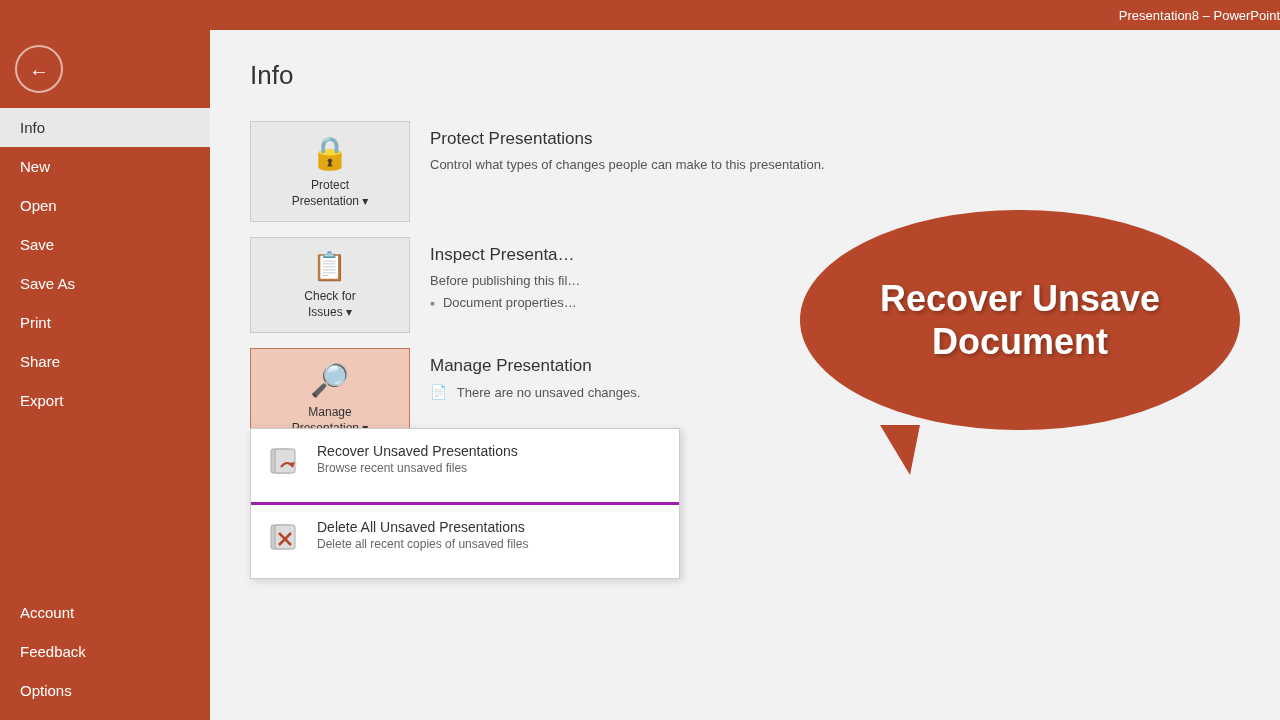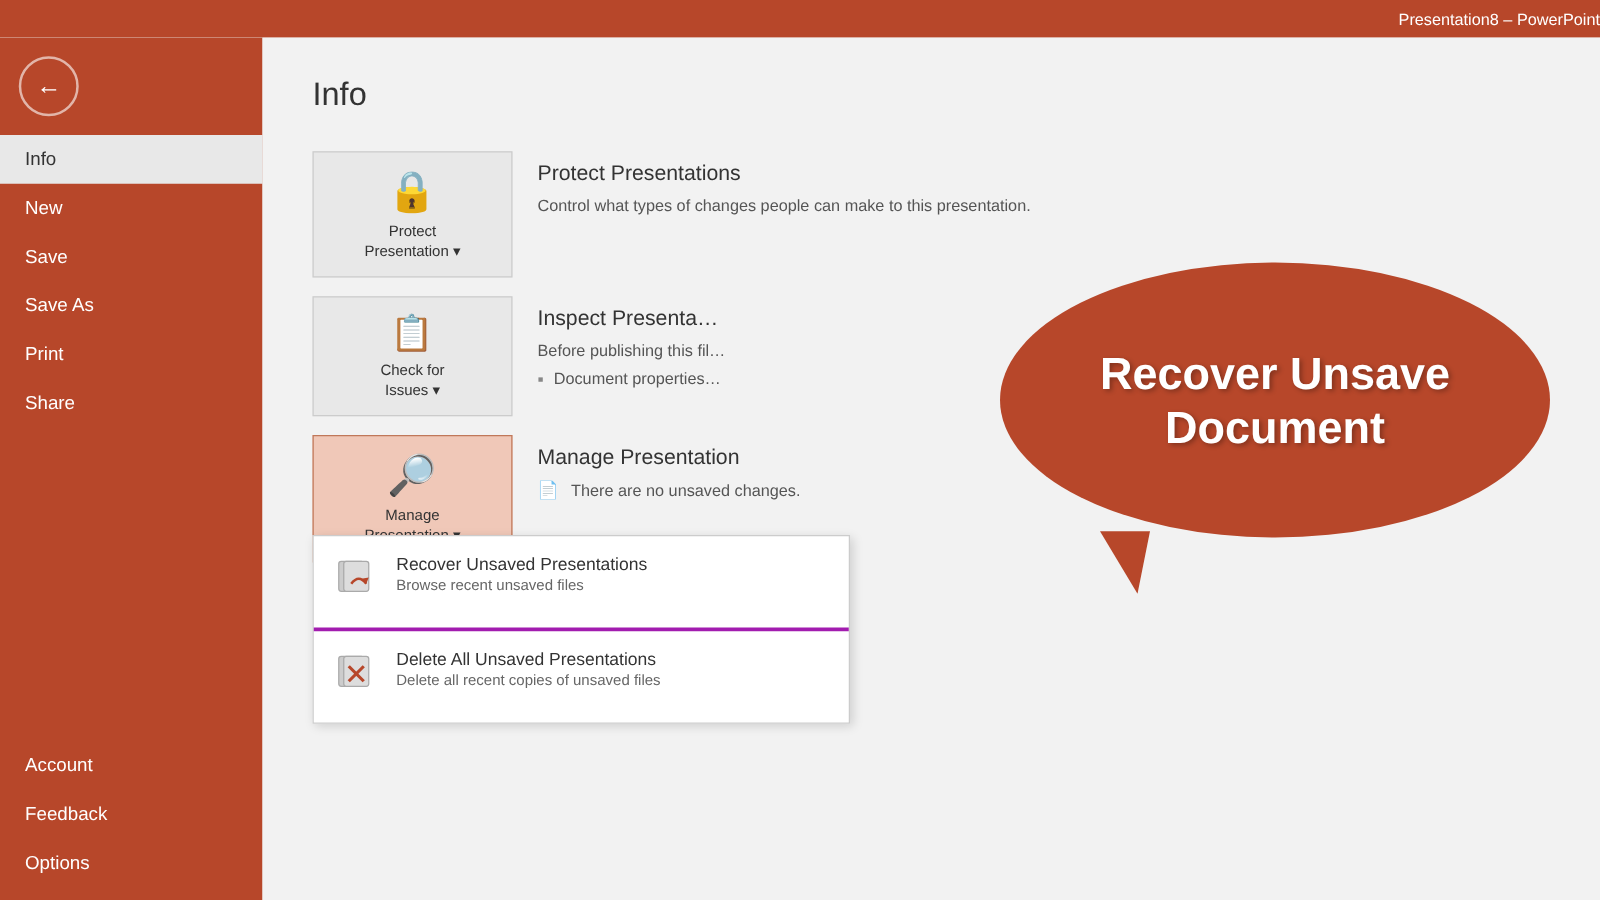--- a/index.html
+++ b/index.html
@@ -255,30 +255,36 @@
       <span>←</span>
     </div>
 
     <div class="sidebar-item active">
       <span>Info</span>
     </div>
     <div class="sidebar-item">
       <span>New</span>
     </div>
     <div class="sidebar-item">
+      <span>Open</span>
+    </div>
+    <div class="sidebar-item">
       <span>Save</span>
     </div>
     <div class="sidebar-item">
       <span>Save As</span>
     </div>
     <div class="sidebar-item">
       <span>Print</span>
     </div>
     <div class="sidebar-item">
       <span>Share</span>
+    </div>
+    <div class="sidebar-item">
+      <span>Export</span>
     </div>
 
     <div class="sidebar-spacer"></div>
 
     <div class="sidebar-bottom">
       <div class="sidebar-item">
         <span>Account</span>
       </div>
       <div class="sidebar-item">
         <span>Feedback</span>

